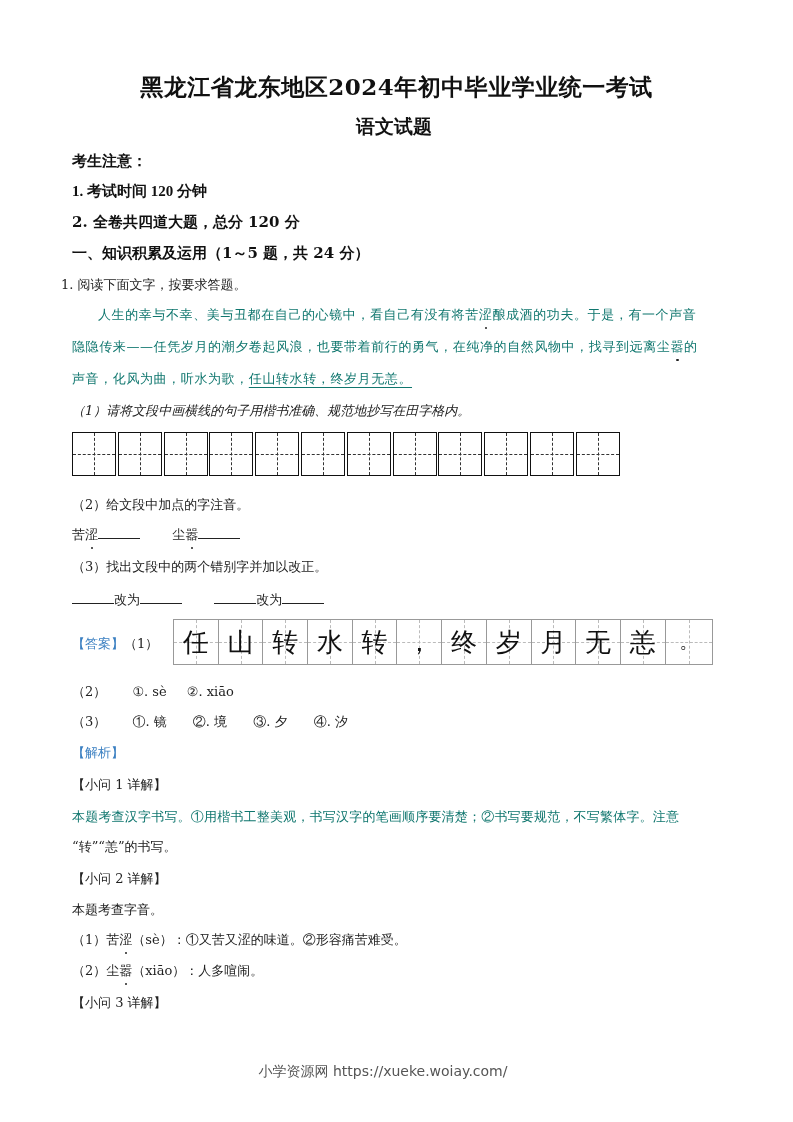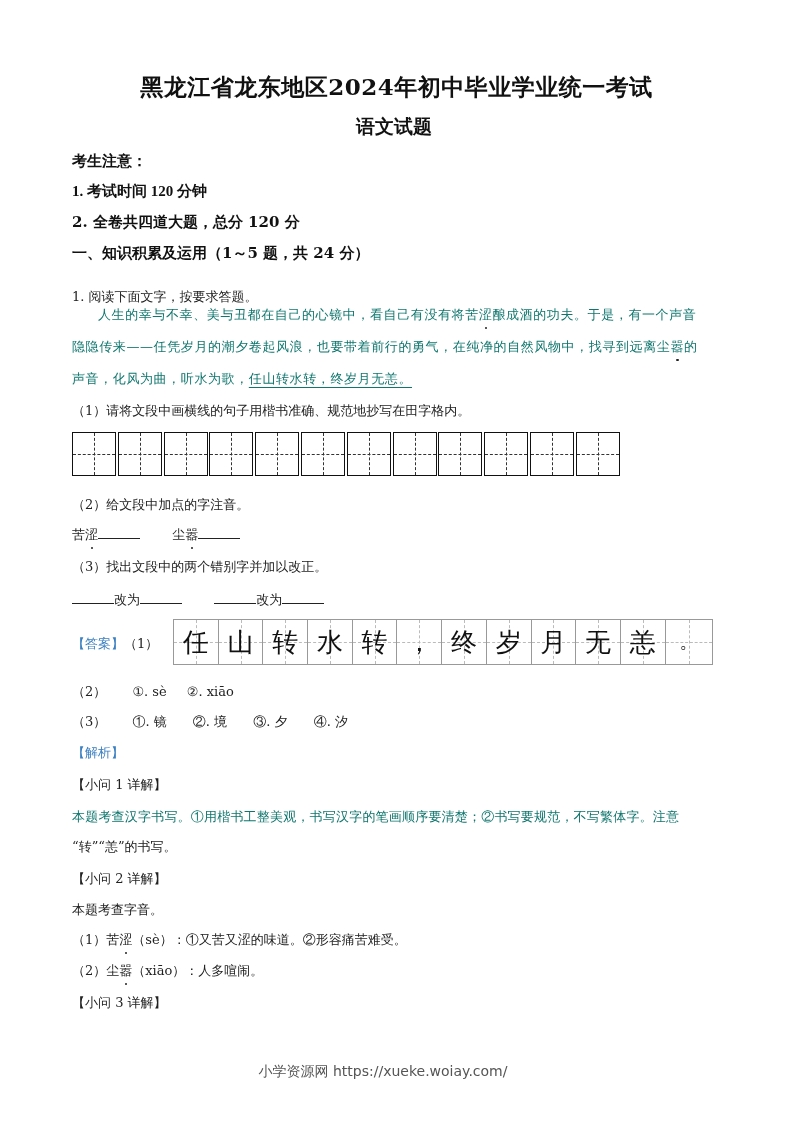--- a/index.html
+++ b/index.html
@@ -34,33 +34,33 @@
 <body>
 
 <div class="abs title">黑龙江省龙东地区2024年初中毕业学业统一考试</div>
 <div class="abs subtitle">语文试题</div>
 
 <div class="abs bold" style="left:72px; top:152px;">考生注意：</div>
 <div class="abs bold" style="left:72px; top:182px;font-family:Liberation Serif, serif;">1. 考试时间 120 分钟</div>
 <div class="abs bold" style="left:72px; top:213px;">2. 全卷共四道大题，总分 120 分</div>
 <div class="abs bold" style="left:72px; top:244px;">一、知识积累及运用（1～5 题，共 24 分）</div>
 
-<div class="abs norm" style="left:72px; top:276px;margin-top:12px;">1. 阅读下面文字，按要求答题。</div>
+<div class="abs norm" style="left:61px; top:276px;">1. 阅读下面文字，按要求答题。</div>
 
 <div class="abs para" style="left:98px; top:306px;">
   <span>人生的幸与不幸、美与丑都在自己的心镜中，看自己有没有将苦</span><span class="dot">涩</span><span>酿成酒的功夫。于是，有一个声音</span>
 </div>
 <div class="abs para" style="left:72px; top:338px;">
   <span>隐隐传来——任凭岁月的潮夕卷起风浪，也要带着前行的勇气，在纯净的自然风物中，找寻到远离尘</span><span class="dot">嚣</span><span>的</span>
 </div>
 <div class="abs para" style="left:72px; top:370px;">
   <span>声音，化风为曲，听水为歌，</span><span class="underline">任山转水转，终岁月无恙。</span>
 </div>
 
-<div class="abs norm" style="left:72px; top:402px;">（1）请将文段中画横线的句子用楷书准确、规范地抄写在田字格内。</div>
+<div class="abs norm" style="left:72px; top:402px;font-style:italic;">（1）请将文段中画横线的句子用楷书准确、规范地抄写在田字格内。</div>
 
 <div class="grid">
   <div class="cell"></div>
   <div class="cell"></div>
   <div class="cell"></div>
   <div class="cell"></div>
   <div class="cell"></div>
   <div class="cell"></div>
   <div class="cell"></div>
   <div class="cell"></div>

